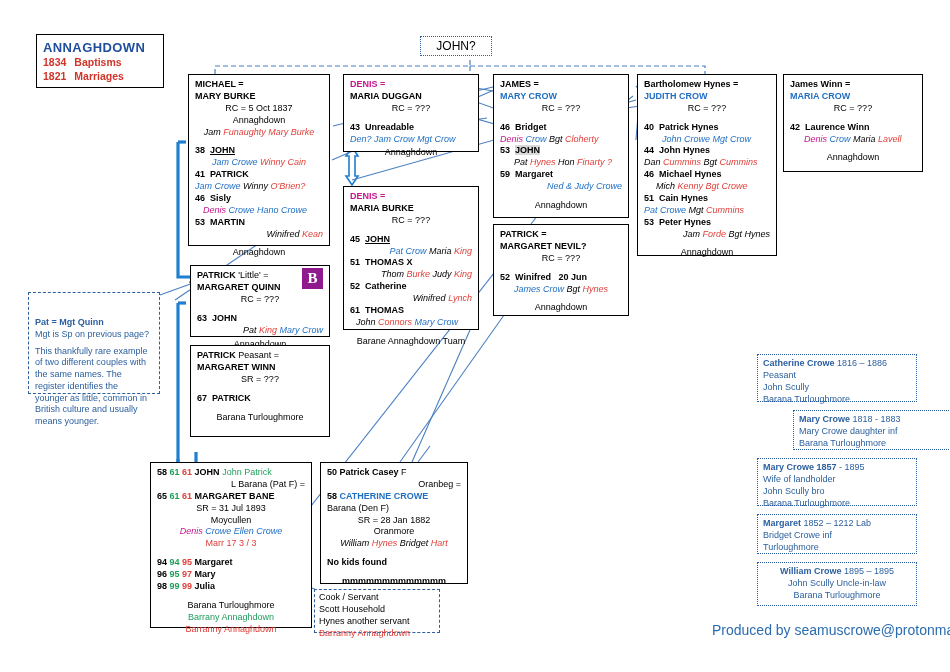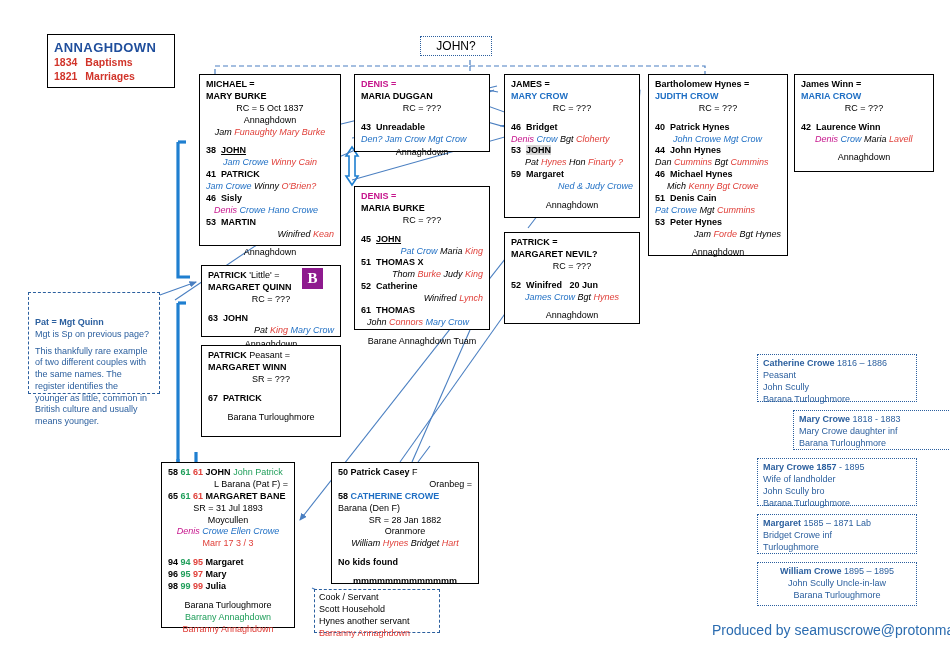--- a/index.html
+++ b/index.html
@@ -3,21 +3,21 @@
 <meta charset="utf-8">
 <style>
   html,body{margin:0;padding:0;}
   body{
     width:950px;height:672px;position:relative;overflow:hidden;
     background:#ffffff;
     font-family:"Liberation Sans","DejaVu Sans",sans-serif;
     font-size:9px;color:#000;
   }
   .box{position:absolute;box-sizing:border-box;}
-  .solid{border:1.4px solid #000;background:#fff;margin-left:11px;}
+  .solid{border:1.4px solid #000;background:#fff;}
   .dash{border:1.5px dashed #2b5f9e;background:#fff;}
   .dot{border:1.5px dotted #2b5f9e;background:#fff;}
   .ln{white-space:nowrap;line-height:1.32;}
   .b{font-weight:bold;}
   .i{font-style:italic;}
   .u{text-decoration:underline;}
   .c-blue{color:#1f6fc4;}
   .c-blue2{color:#2b5f9e;}
   .c-red{color:#e0403a;}
   .c-mag{color:#c6148c;}
@@ -252,21 +252,21 @@
     <div class="ln">
       <span class="b">59</span>&nbsp;
       <span class="b">Margaret</span>
     </div>
     <div class="ln rgt i c-blue">Ned &amp; Judy Crowe</div>
     <div class="sp"></div>
     <div class="ln ctr">Annaghdown</div>
   </div>
 </div>
 
-<div class="box solid" style="left:493px;top:232px;width:136px;height:92px;">
+<div class="box solid" style="left:493px;top:224px;width:136px;height:92px;">
   <div class="pad">
     <div class="ln b">PATRICK =</div>
     <div class="ln b">MARGARET NEVIL?</div>
     <div class="ln ctr">RC = ???</div>
     <div class="sp"></div>
     <div class="ln">
       <span class="b">52</span>&nbsp;
       <span class="b">Winifred</span>&nbsp;&nbsp;
       <span class="b">20 Jun</span>
     </div>
@@ -305,21 +305,21 @@
       <span class="b">46</span>&nbsp;
       <span class="b">Michael Hynes</span>
     </div>
     <div class="ln i" style="padding-left:12px;">
       <span>Mich</span>
       <span class="c-red">Kenny</span>
       <span class="c-red">Bgt Crowe</span>
     </div>
     <div class="ln">
       <span class="b">51</span>&nbsp;
-      <span class="b">Denis Cain</span>
+      <span class="b">Cain Hynes</span>
     </div>
     <div class="ln i">
       <span class="c-blue">Pat Crowe</span>
       <span>Mgt</span>
       <span class="c-red">Cummins</span>
     </div>
     <div class="ln">
       <span class="b">53</span>&nbsp;
       <span class="b">Peter Hynes</span>
     </div>
@@ -397,21 +397,21 @@
 
 <div class="box dash" style="left:28px;top:292px;width:132px;height:102px;">
   <div class="pad c-blue2" style="line-height:1.3;margin-top:20px;">
     <div class="ln b">Pat = Mgt Quinn</div>
     <div class="ln">Mgt is Sp on previous page?</div>
     <div style="height:5px;"></div>
     <div style="white-space:normal;">This thankfully rare example of two different couples with the same names. The register identifies the younger as little, common in British culture and usually means younger.</div>
   </div>
 </div>
 
-<div class="box solid" style="left:150px;top:462px;width:134px;height:166px;">
+<div class="box solid" style="left:150px;top:462px;width:162px;height:166px;">
   <div class="pad">
     <div class="ln">
       <span class="b">58</span>
       <span class="b c-grn">61</span>
       <span class="b c-red">61</span>
       <span class="b">JOHN</span>
       <span class="c-grn">John Patrick</span>
     </div>
     <div class="ln rgt">L Barana (Pat F) =</div>
     <div class="ln">
@@ -521,21 +521,21 @@
     <div class="ln">Wife of landholder</div>
     <div class="ln">John Scully bro</div>
     <div class="ln">Barana Turloughmore</div>
   </div>
 </div>
 
 <div class="box dot" style="left:757px;top:514px;width:160px;height:40px;">
   <div style="padding:3px 5px;line-height:1.3;" class="c-blue2">
     <div class="ln">
       <span class="b">Margaret</span>
-      <span>1585 – 1871   Lab</span>
+      <span>1852 – 1212   Lab</span>
     </div>
     <div class="ln">Bridget Crowe inf</div>
     <div class="ln">Turloughmore</div>
   </div>
 </div>
 
 <div class="box dot" style="left:757px;top:562px;width:160px;height:44px;text-align:center;">
   <div style="padding:3px 5px;line-height:1.3;" class="c-blue2">
     <div class="ln">
       <span class="b">William Crowe</span>

